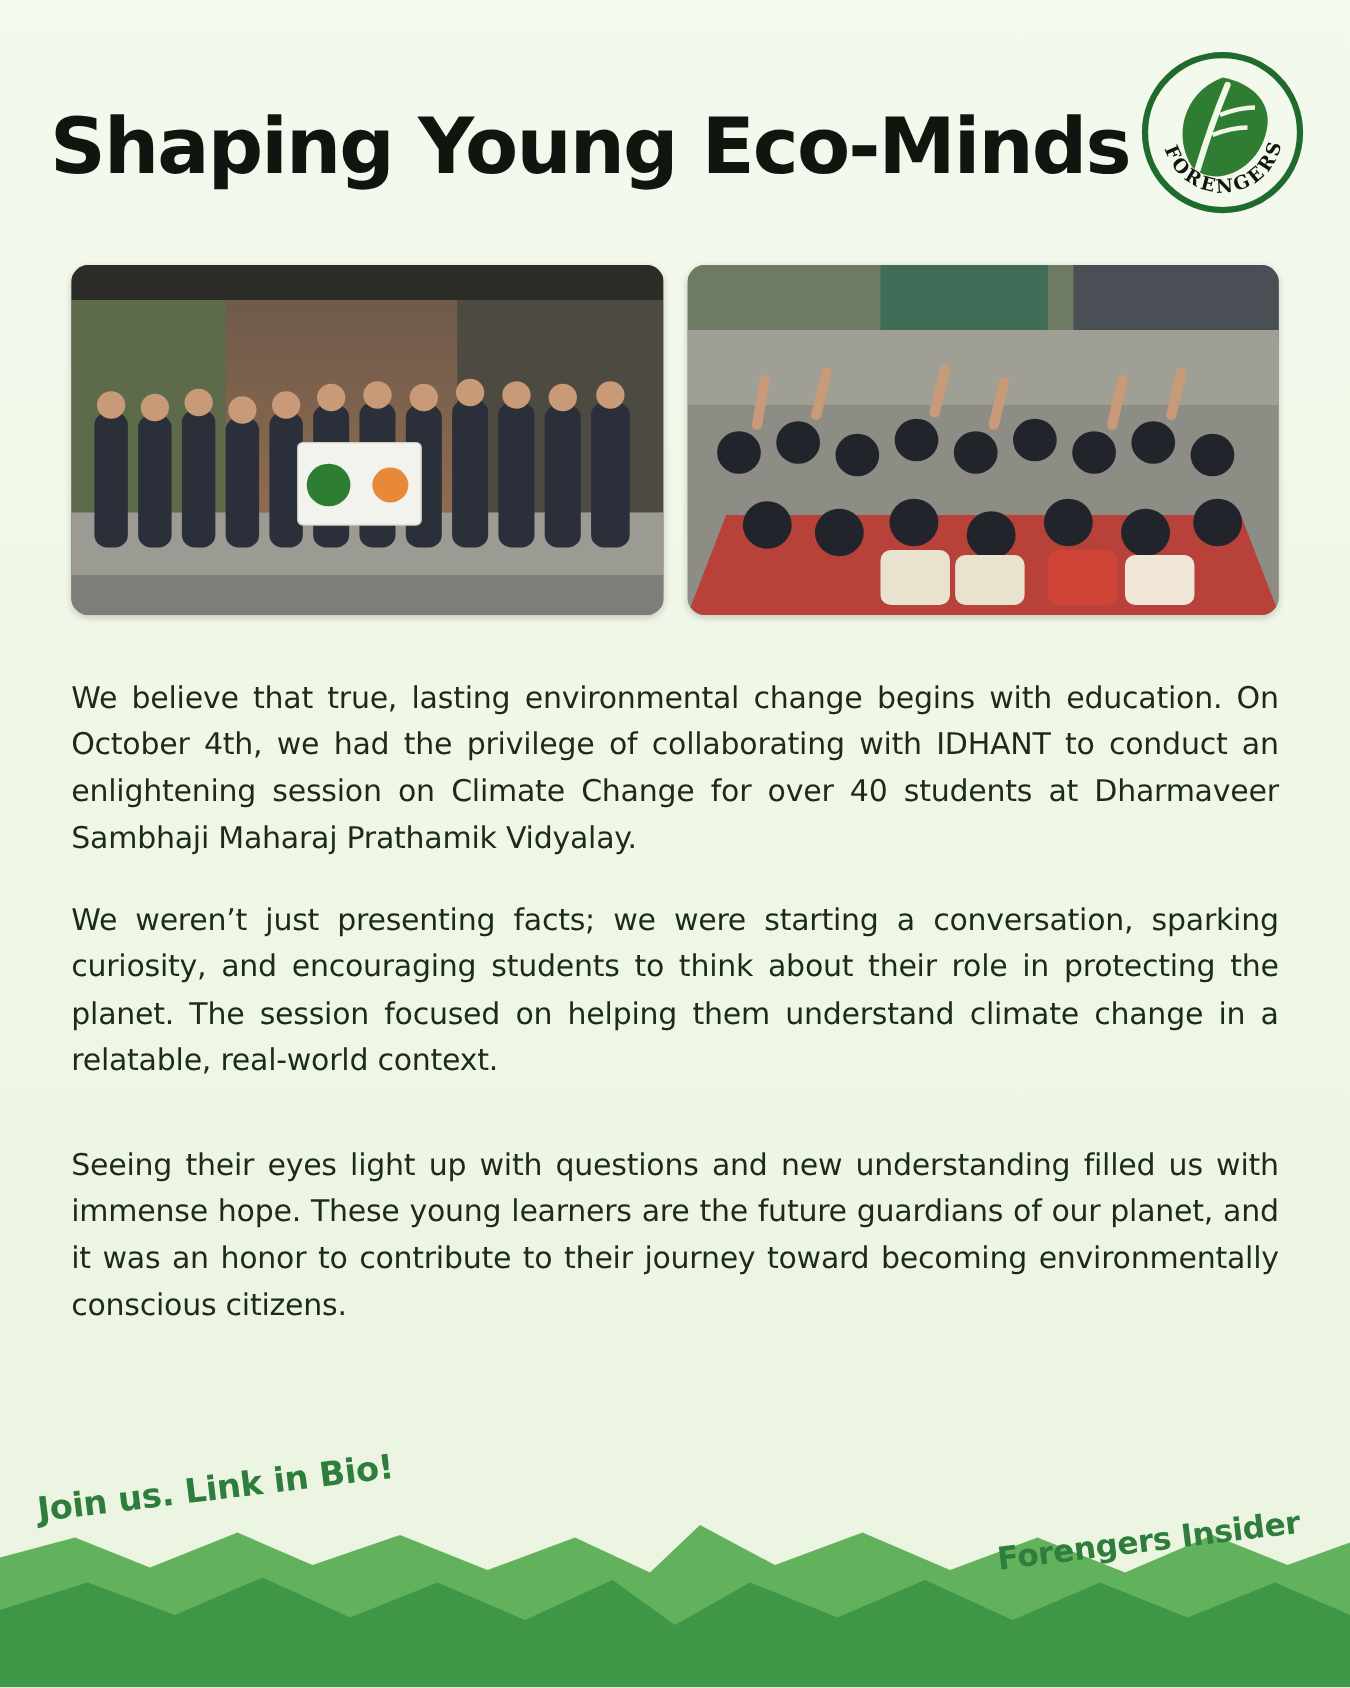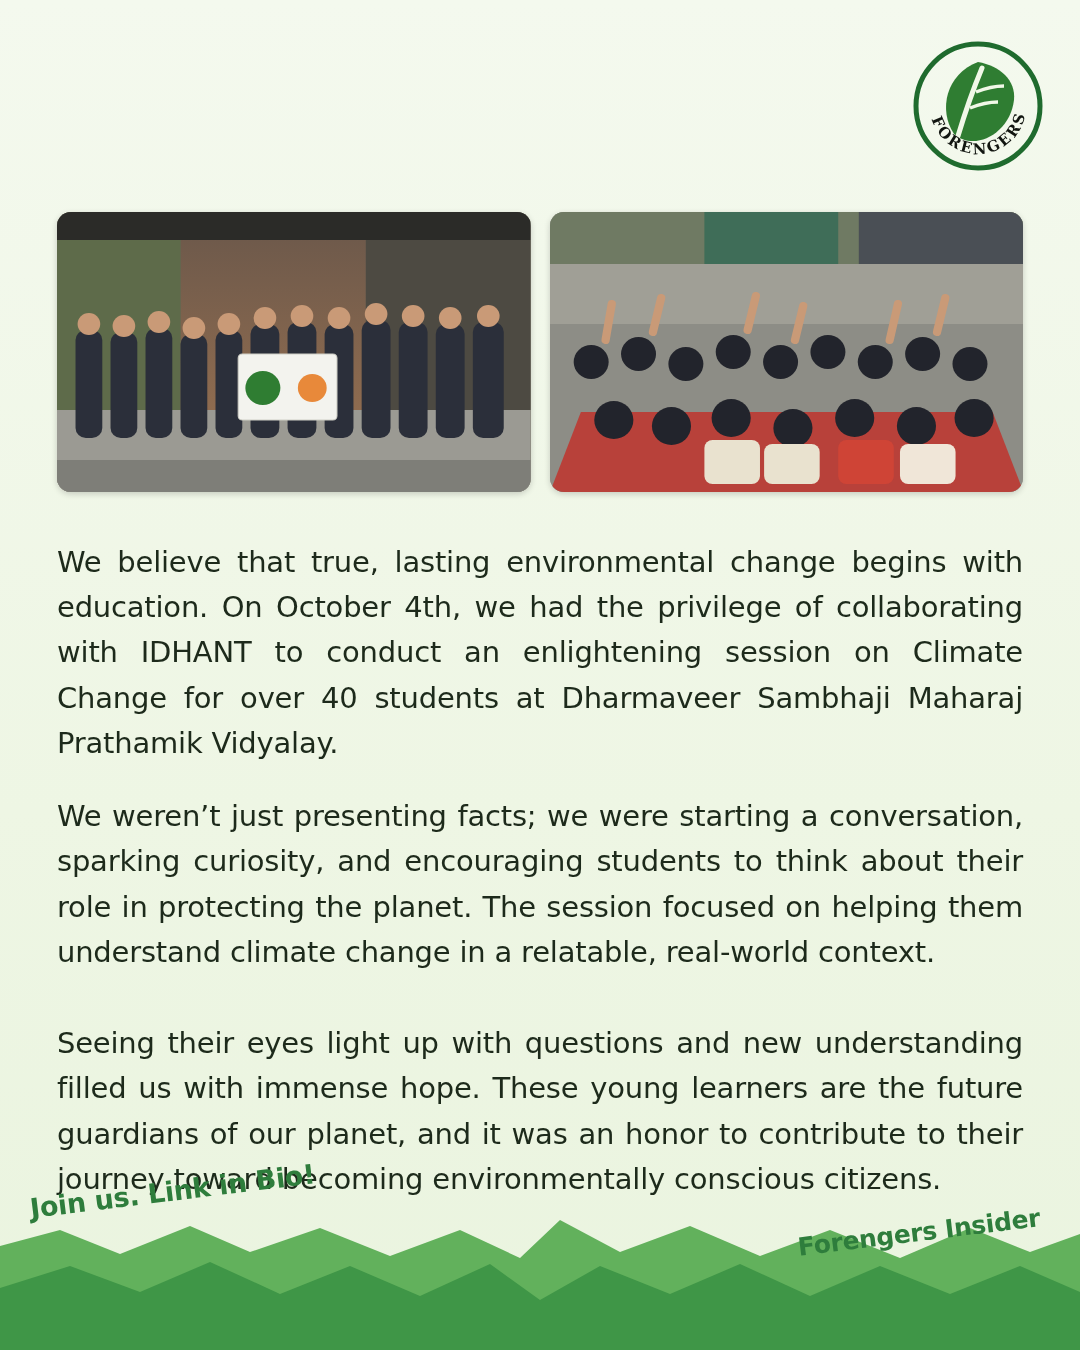--- a/index.html
+++ b/index.html
@@ -68,21 +68,21 @@
 
   
   .body-copy {
     position: absolute;
     top: 540px;
     left: 57px;
     right: 57px;
   }
   .para {
     font-family: "DejaVu Sans", sans-serif;
-    font-size: 29px;
+    font-size: 24px;
     line-height: 1.56;
     color: #1d2a1b;
     text-align: justify;
     margin-bottom: 28px;
     letter-spacing: -0.2px;
   }
   .para:last-child { margin-bottom: 0; margin-top: 46px; }
 
   
   .band {
@@ -117,20 +117,23 @@
     font-size: 25px;
     color: #2e7d3c;
     letter-spacing: -0.3px;
   }
 </style>
 </head>
 <body>
 
 <div class="poster">
 
+  <div class="header">
+    <div class="title">Shaping Young Eco-Minds</div>
+  </div>
 
   <div class="logo">
     <svg viewBox="0 0 132 132" width="132" height="132" aria-hidden="true">
       <circle cx="66" cy="66" r="62" fill="none" stroke="#1f6b2e" stroke-width="5"></circle>
       <g>
         <path d="M66 22 C 34 34, 26 70, 42 94 C 62 112, 98 94, 102 60 C 104 40, 88 26, 66 22 Z" fill="#2f7d32"></path>
         <path d="M70 28 C 60 52, 52 76, 46 96" stroke="#f1f8e8" stroke-width="5" fill="none" stroke-linecap="round"></path>
         <path d="M64 52 C 74 48, 84 46, 92 46" stroke="#f1f8e8" stroke-width="3.5" fill="none"></path>
         <path d="M58 68 C 68 64, 78 62, 86 62" stroke="#f1f8e8" stroke-width="3.5" fill="none"></path>
       </g>

